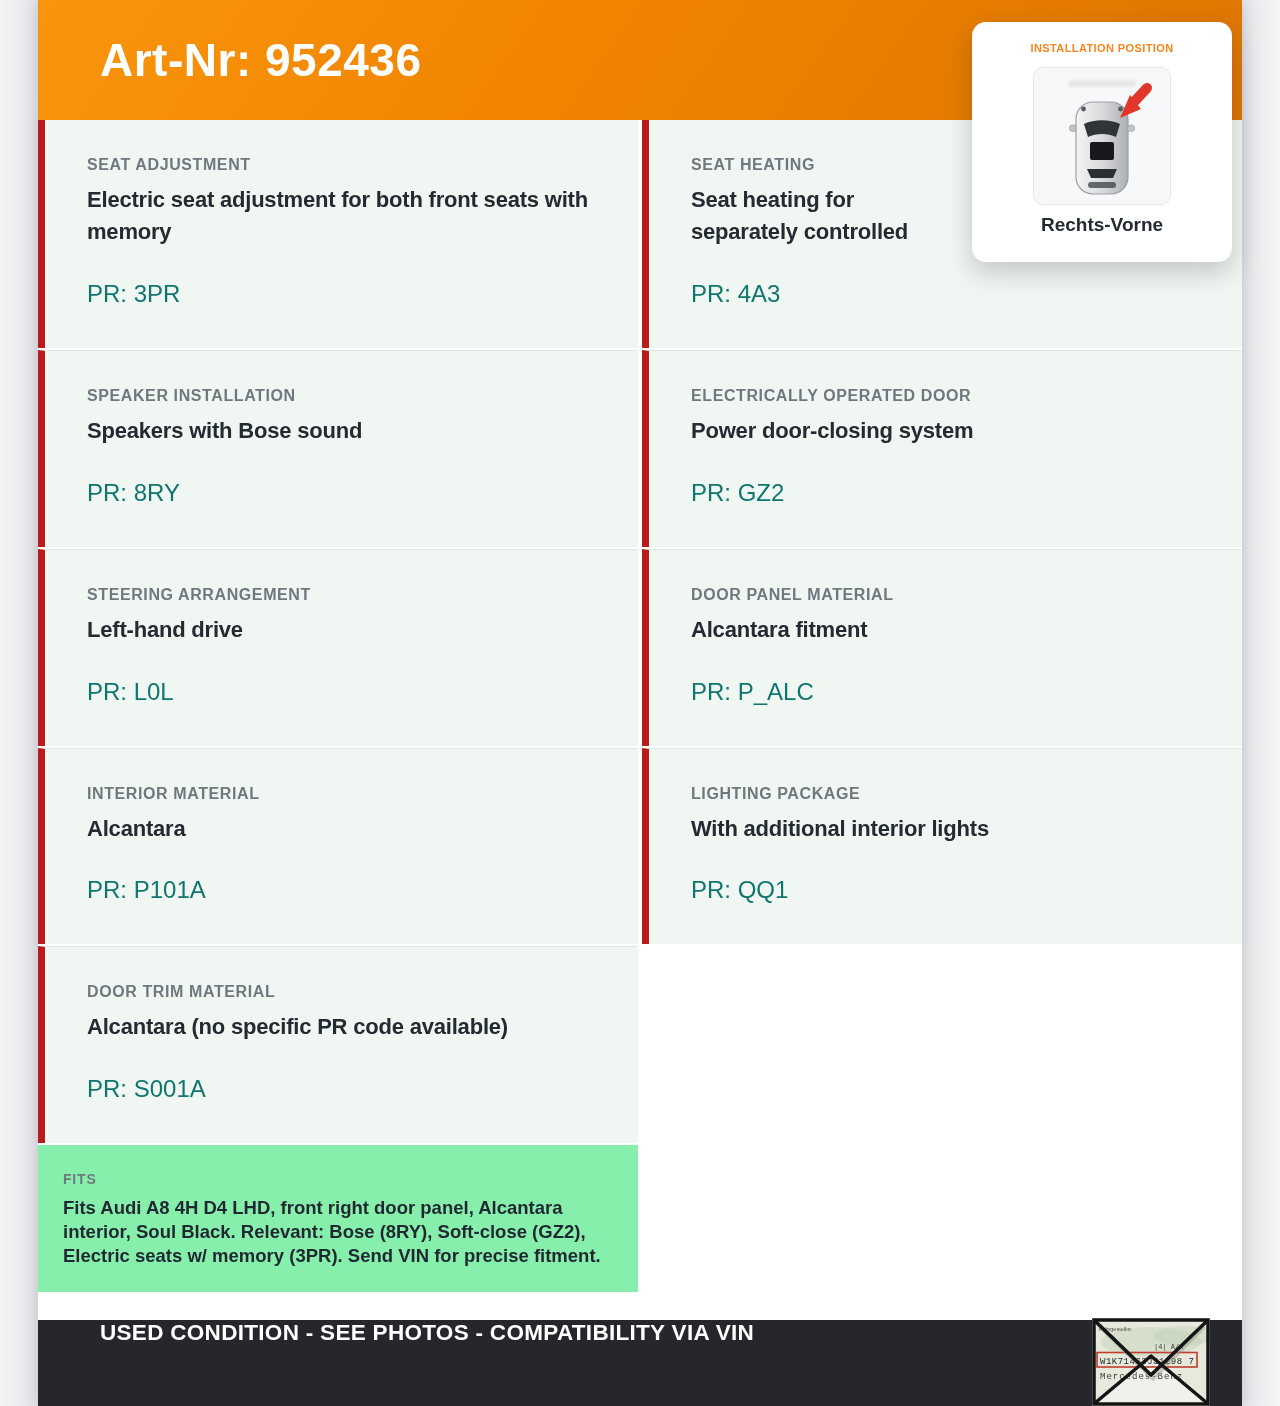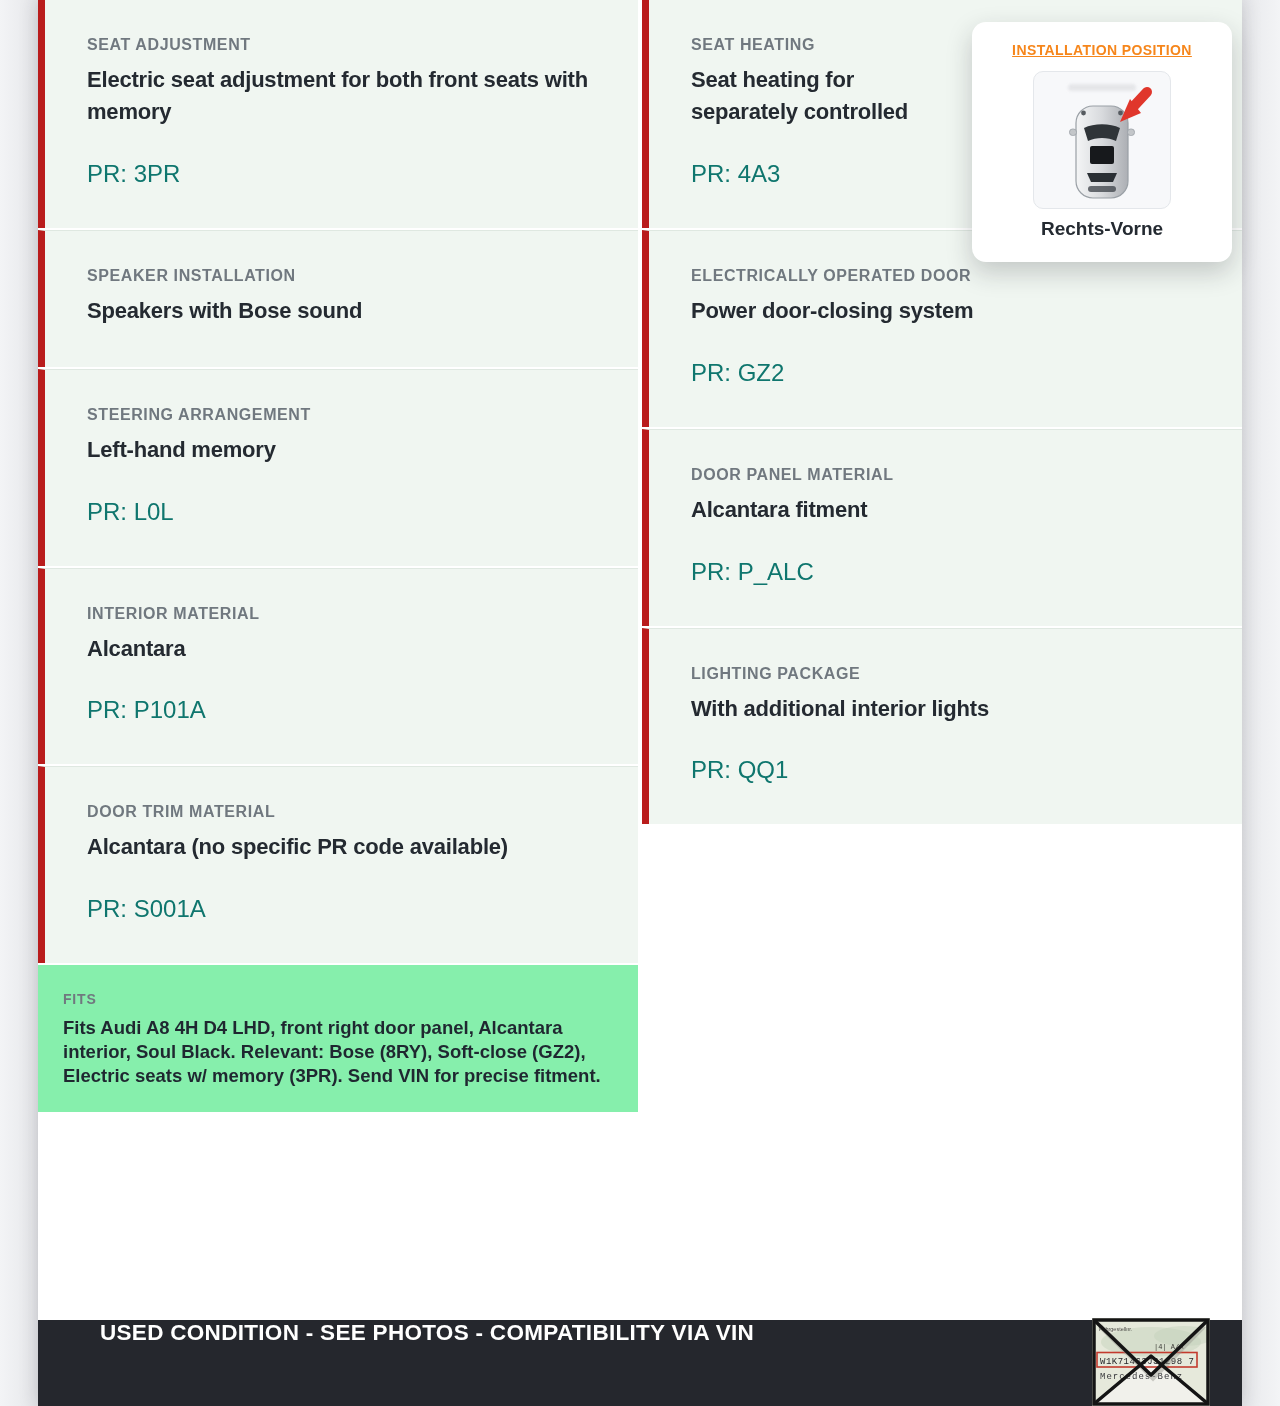--- a/index.html
+++ b/index.html
@@ -81,21 +81,21 @@
   
   .pos-card {
     position:absolute; top:22px; left:934px;
     width:260px; height:240px;
     background:#FFFFFF; border-radius:14px;
     box-shadow:0 10px 26px rgba(30,32,40,0.22);
     text-align:center; padding-top:20px;
     z-index:5;
   }
   .pos-label {
-    color:#F6861B; font-size:14px; font-weight:800; letter-spacing:0.4px;text-decoration:underline;
+    color:#F6861B; font-size:11px; font-weight:800; letter-spacing:0.4px;
   }
   .pos-imgbox {
     width:138px; height:138px;
     margin:13px auto 9px auto;
     background:#F7F8FA;
     border:1px solid #E4E7EB;
     border-radius:10px;
     position:relative;
     display:flex; align-items:center; justify-content:center;
   }
@@ -109,36 +109,40 @@
     position:absolute; right:32px; bottom:0;
     width:118px; height:88px; z-index:6;
   }
   .mono { font-family:"Liberation Mono", monospace; }
 </style>
 </head>
 <body>
 
 <div class="page">
 
+  <header class="hdr">
+    <h1>Art-Nr: 952436</h1>
+  </header>
 
   <div class="content">
 
     <div class="col col-left">
       <section class="card">
         <div class="flabel">SEAT ADJUSTMENT</div>
         <h2 class="ftitle">Electric seat adjustment for both front seats with memory</h2>
         <div class="fpr">PR: 3PR</div>
       </section>
       <section class="card">
         <div class="flabel">SPEAKER INSTALLATION</div>
         <h2 class="ftitle">Speakers with Bose sound</h2>
+        <div class="fpr">PR: 8RY</div>
       </section>
       <section class="card">
         <div class="flabel">STEERING ARRANGEMENT</div>
-        <h2 class="ftitle">Left-hand memory</h2>
+        <h2 class="ftitle">Left-hand drive</h2>
         <div class="fpr">PR: L0L</div>
       </section>
       <section class="card">
         <div class="flabel">INTERIOR MATERIAL</div>
         <h2 class="ftitle">Alcantara</h2>
         <div class="fpr">PR: P101A</div>
       </section>
       <section class="card">
         <div class="flabel">DOOR TRIM MATERIAL</div>
         <h2 class="ftitle">Alcantara (no specific PR code available)</h2>

